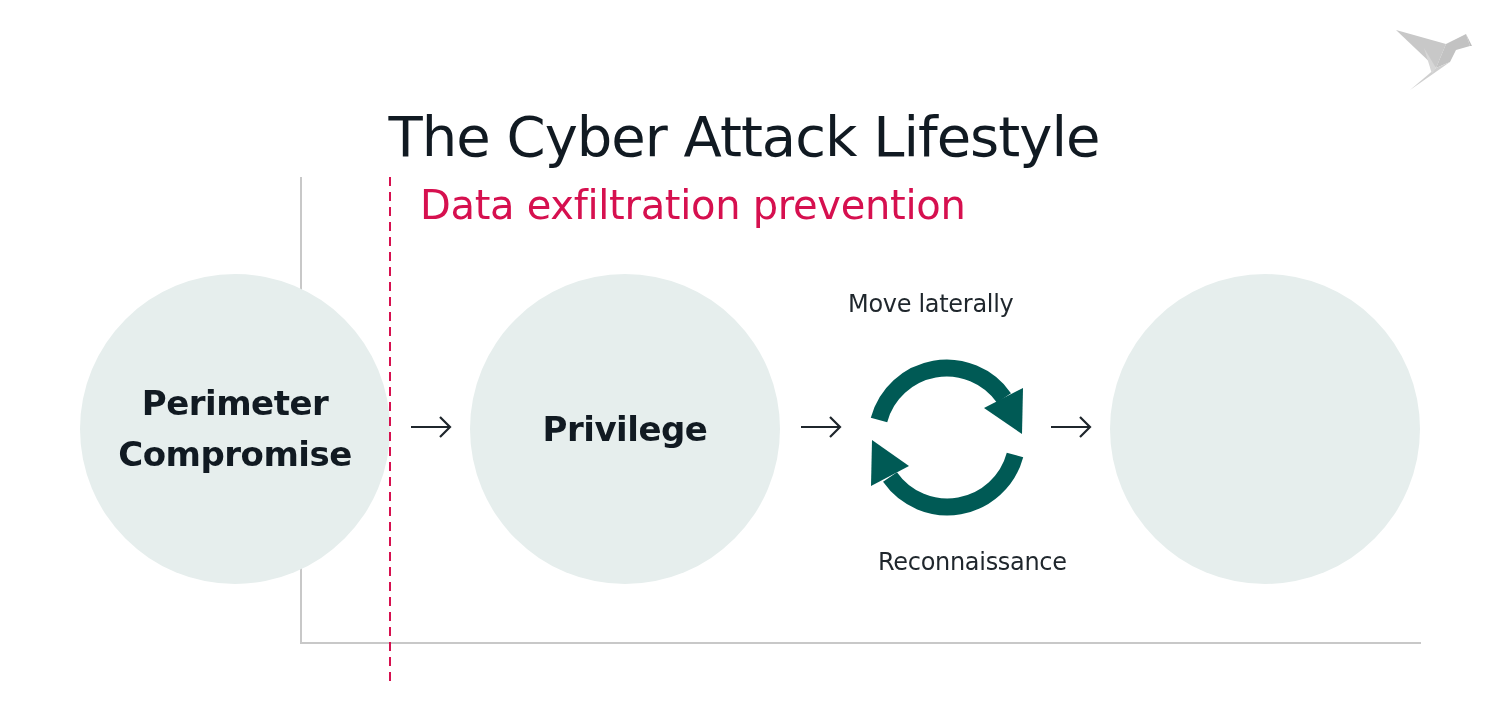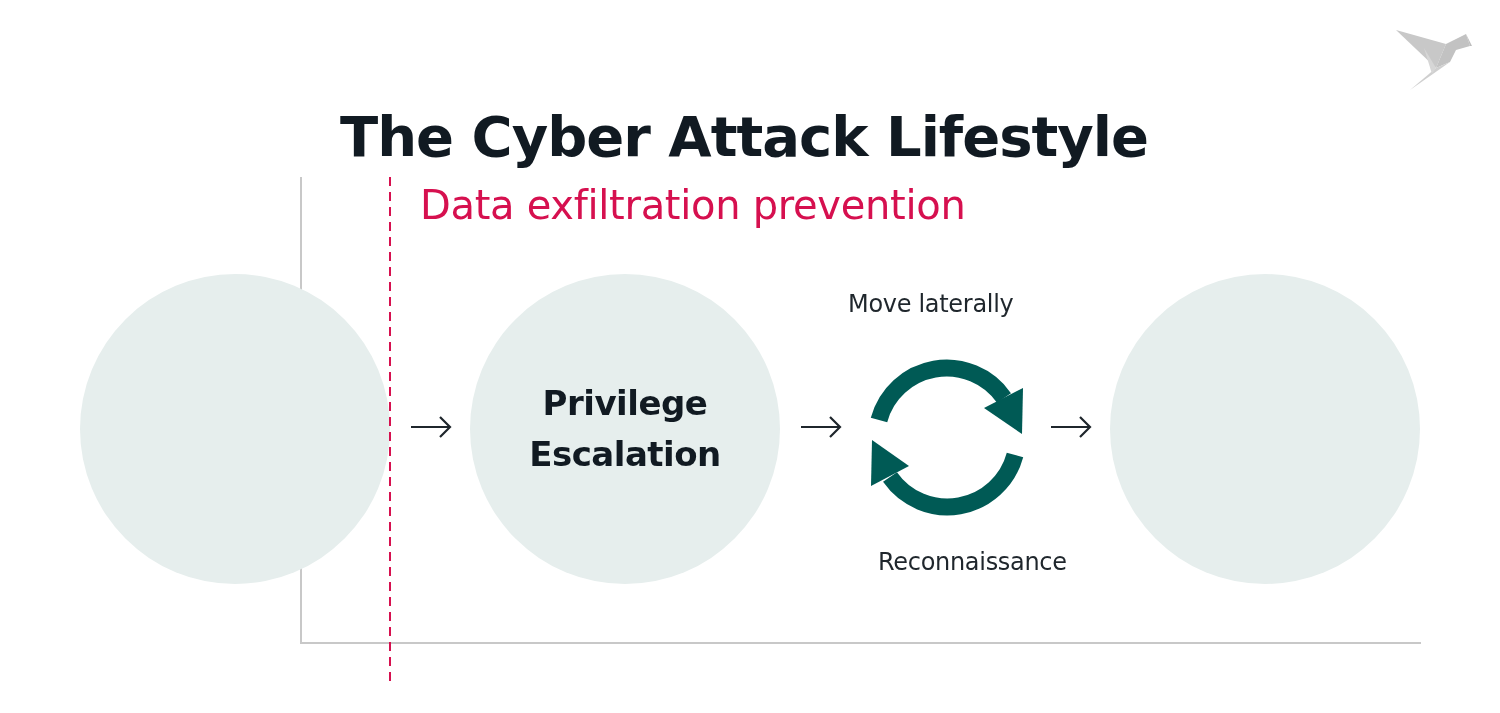--- a/index.html
+++ b/index.html
@@ -1,19 +1,19 @@
 <!DOCTYPE html>
 <html><head>
   <meta charset="utf-8">
   <style>
     html, body { margin: 0; padding: 0; background: #ffffff; }
     body { width: 1500px; height: 713px; position: relative; overflow: hidden;
            font-family: "DejaVu Sans", sans-serif; }
     .title { position: absolute; left: 0; top: 64px; width: 1488px; text-align: center;
-             font-family: "DejaVu Sans", sans-serif; font-weight: bold; font-size: 56px;
+             font-family: "DejaVu Sans", sans-serif; font-weight: normal; font-size: 56px;
              color: #111a22; letter-spacing: -1px; line-height: 70px; }
     .logo { position: absolute; left: 1394px; top: 28px; width: 78px; height: 64px; }
     .axis-v { position: absolute; left: 300px; top: 177px; width: 2px; height: 467px; background: #c8c8c8; }
     .axis-h { position: absolute; left: 300px; top: 642px; width: 1121px; height: 2px; background: #c8c8c8; }
     .dashed { position: absolute; left: 389px; top: 177px; width: 2px; height: 509px;
               background: repeating-linear-gradient(to bottom, #d6104f 0 9px, transparent 9px 15px); z-index: 2; }
     .zone-label { position: absolute; left: 420px; top: 182px; font-size: 40px; color: #d6104f;
                   font-family: "DejaVu Sans", sans-serif; white-space: nowrap; letter-spacing: -0.3px; }
     .stage { position: absolute; top: 274px; width: 310px; height: 310px; border-radius: 50%;
              background: #e6eeed; display: flex; align-items: center; justify-content: center; z-index: 1; }
@@ -40,32 +40,33 @@
   </svg>
 
   <div class="axis-v"></div>
   <div class="axis-h"></div>
 
   <div class="dashed"></div>
   <div class="zone-label">Data exfiltration prevention</div>
 
   <div class="stage" style="left:80px;">
     <div class="stage-label">
+      <div>Perimeter</div>
+      <div>Compromise</div>
     </div>
   </div>
 
   <svg class="flow-arrow" style="left:409px;" viewBox="0 0 44 30">
     <line x1="2" y1="15" x2="41" y2="15" stroke="#1f262c" stroke-width="2.2"></line>
     <polyline points="31,5 41,15 31,25" fill="none" stroke="#1f262c" stroke-width="2.2"></polyline>
   </svg>
 
   <div class="stage" style="left:470px;">
     <div class="stage-label">
       <div>Privilege</div>
-      <div>Escalation</div>
     </div>
   </div>
 
   <svg class="flow-arrow" style="left:799px;" viewBox="0 0 44 30">
     <line x1="2" y1="15" x2="41" y2="15" stroke="#1f262c" stroke-width="2.2"></line>
     <polyline points="31,5 41,15 31,25" fill="none" stroke="#1f262c" stroke-width="2.2"></polyline>
   </svg>
 
   <div class="cycle-label" style="left:848px; top:290px;">Move laterally</div>
 

